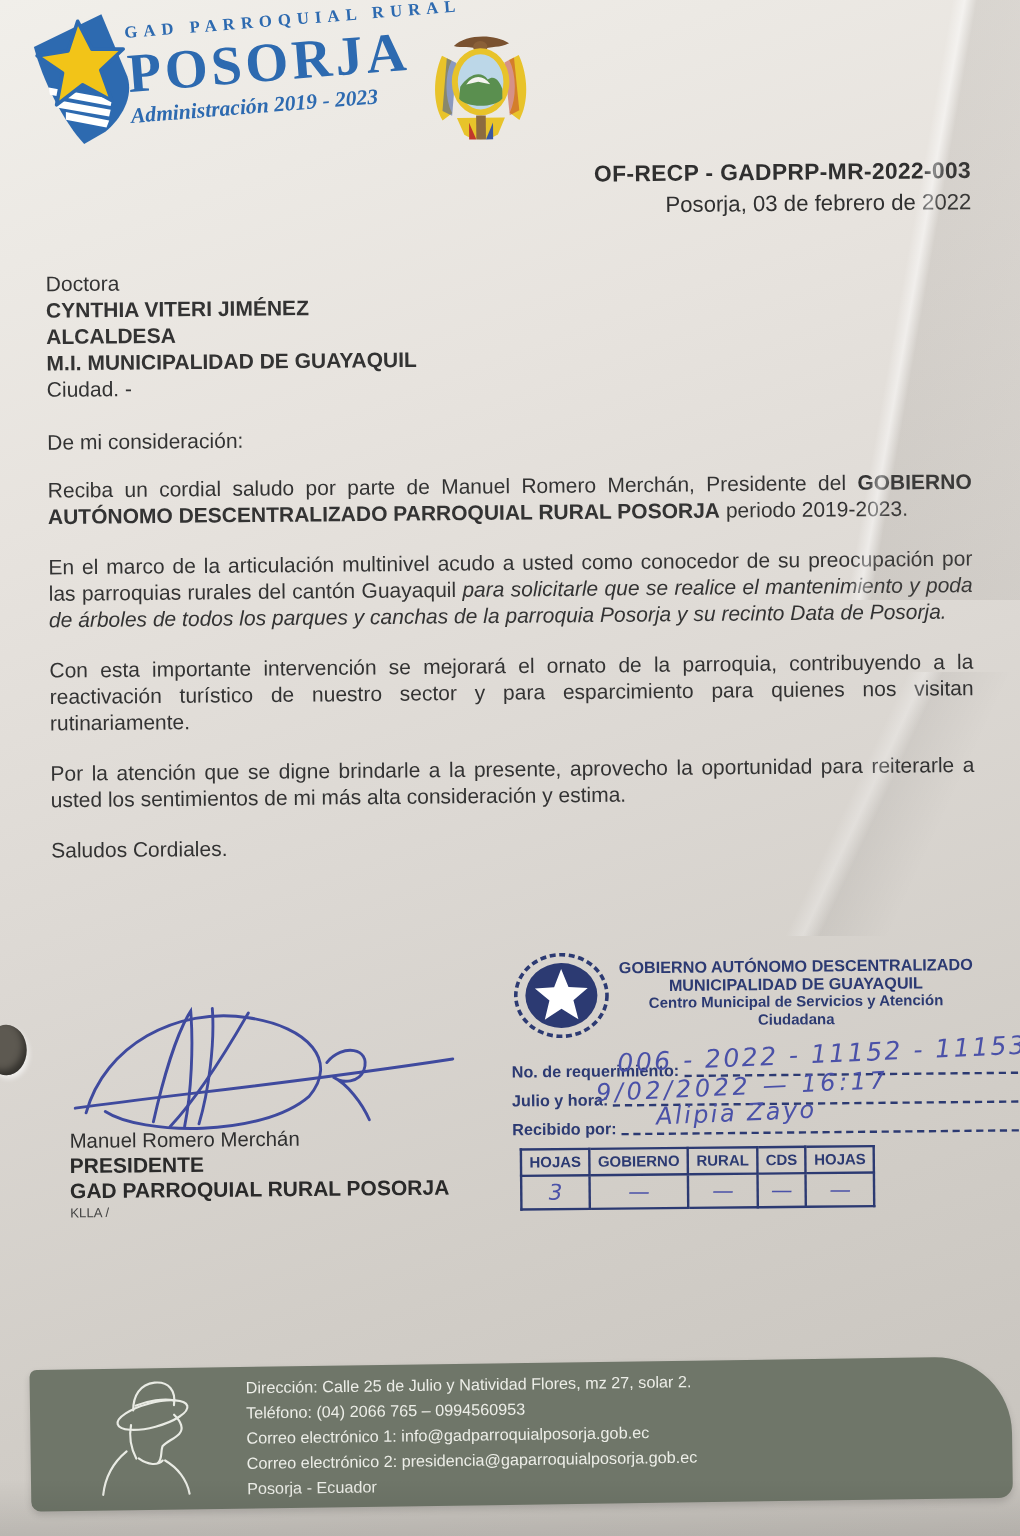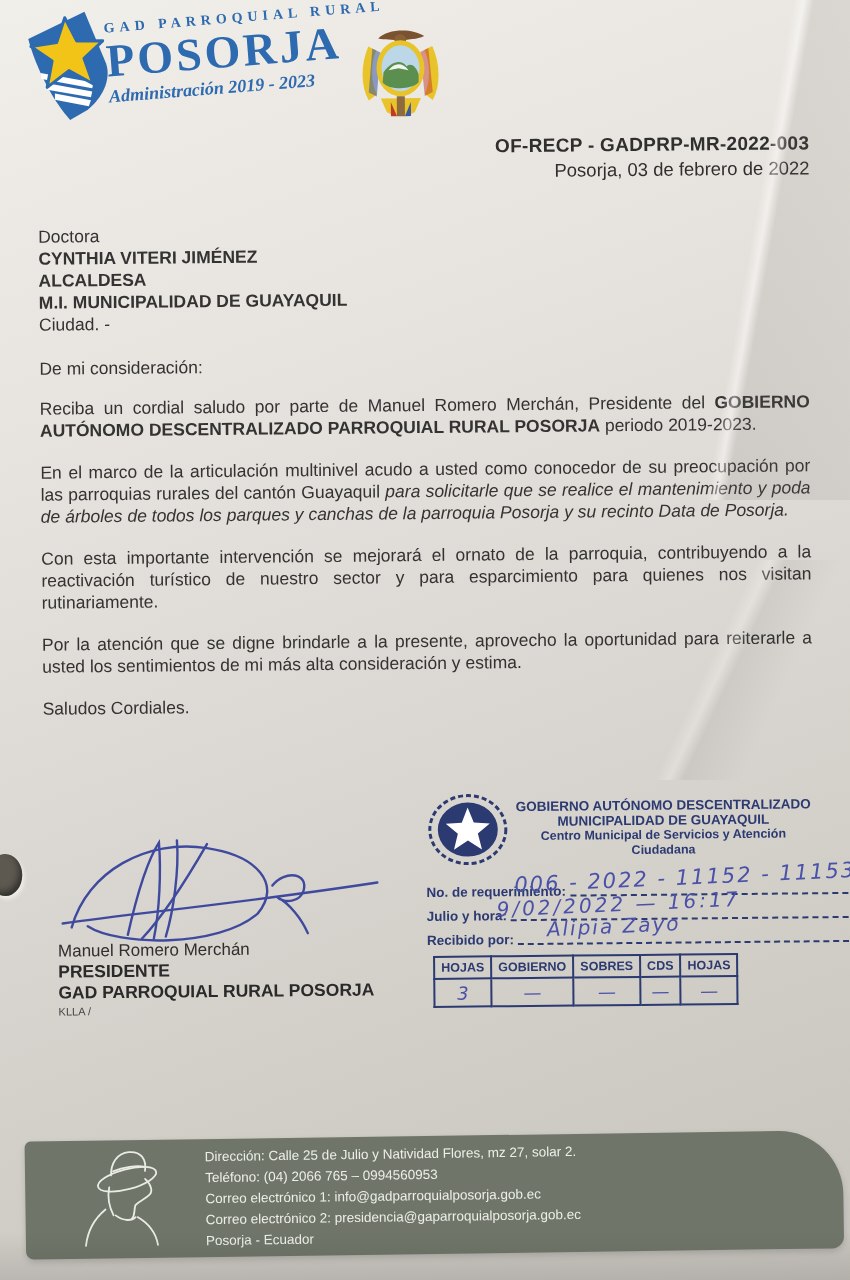--- a/index.html
+++ b/index.html
@@ -212,21 +212,21 @@
         <span class="stamp-label">Recibido por:</span>
         <span class="dash"></span>
         <span class="hand hand-recv">Alipia Zayo</span>
       </div>
 
       <table class="stamp-table">
         <tbody>
             <tr>
           <th>HOJAS</th>
           <th>GOBIERNO</th>
-          <th>SOBRES</th>
+          <th>RURAL</th>
           <th>CDS</th>
           <th>HOJAS</th>
         </tr>
         <tr>
           <td>3</td>
           <td>—</td>
           <td>—</td>
           <td>—</td>
           <td>—</td>
         </tr>

